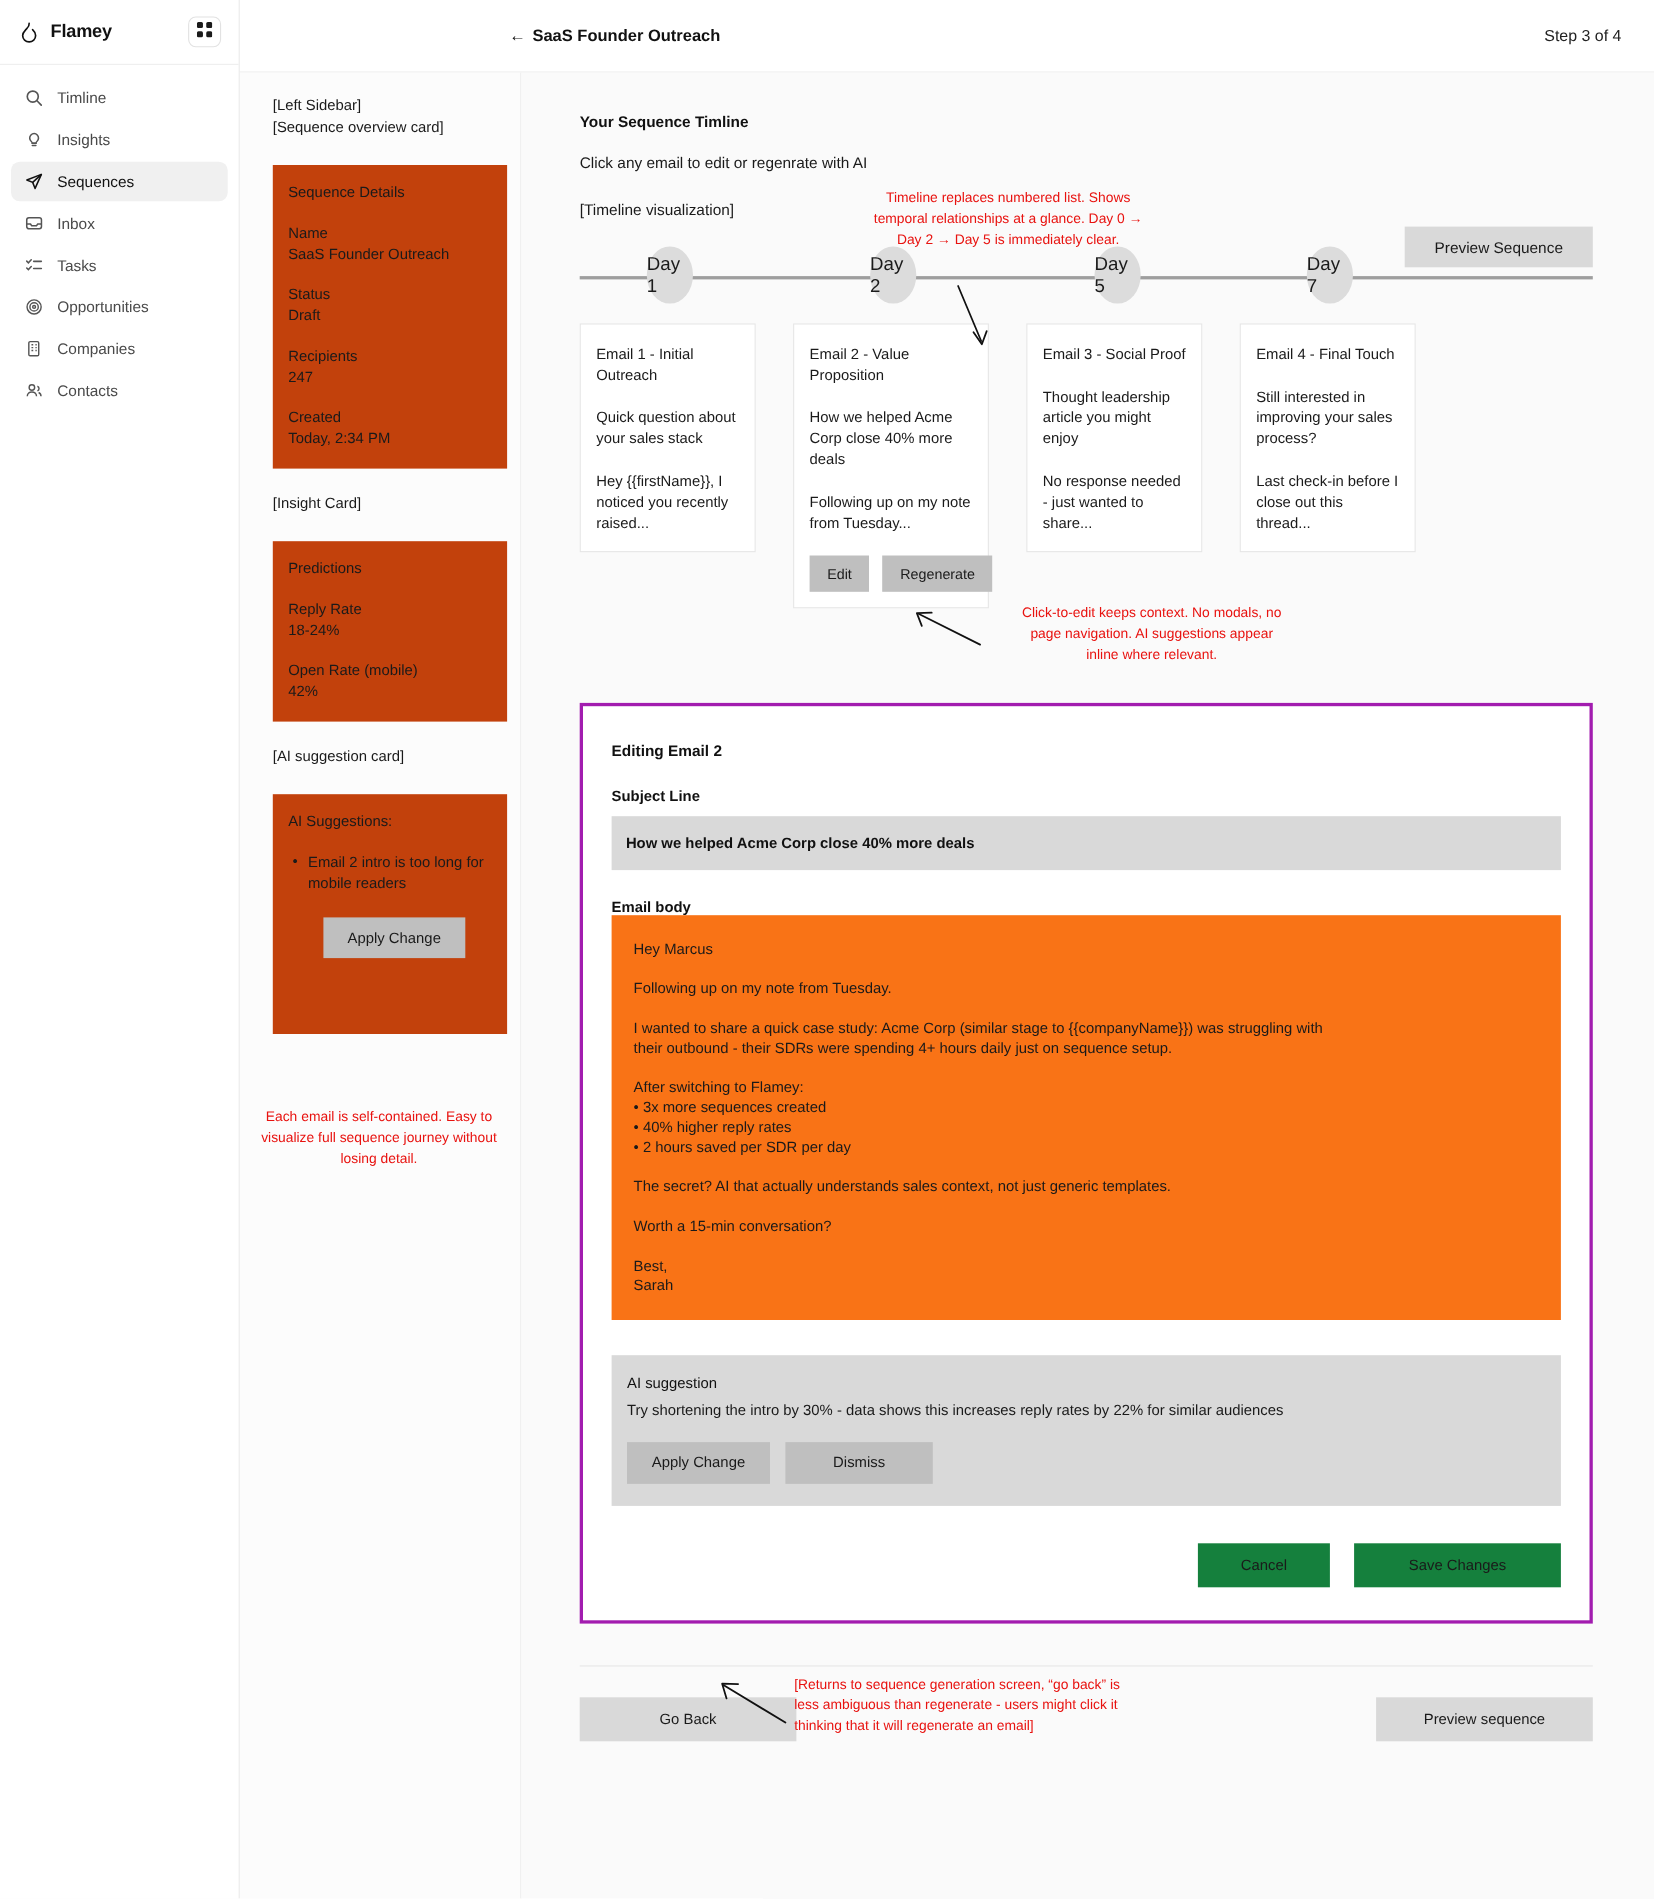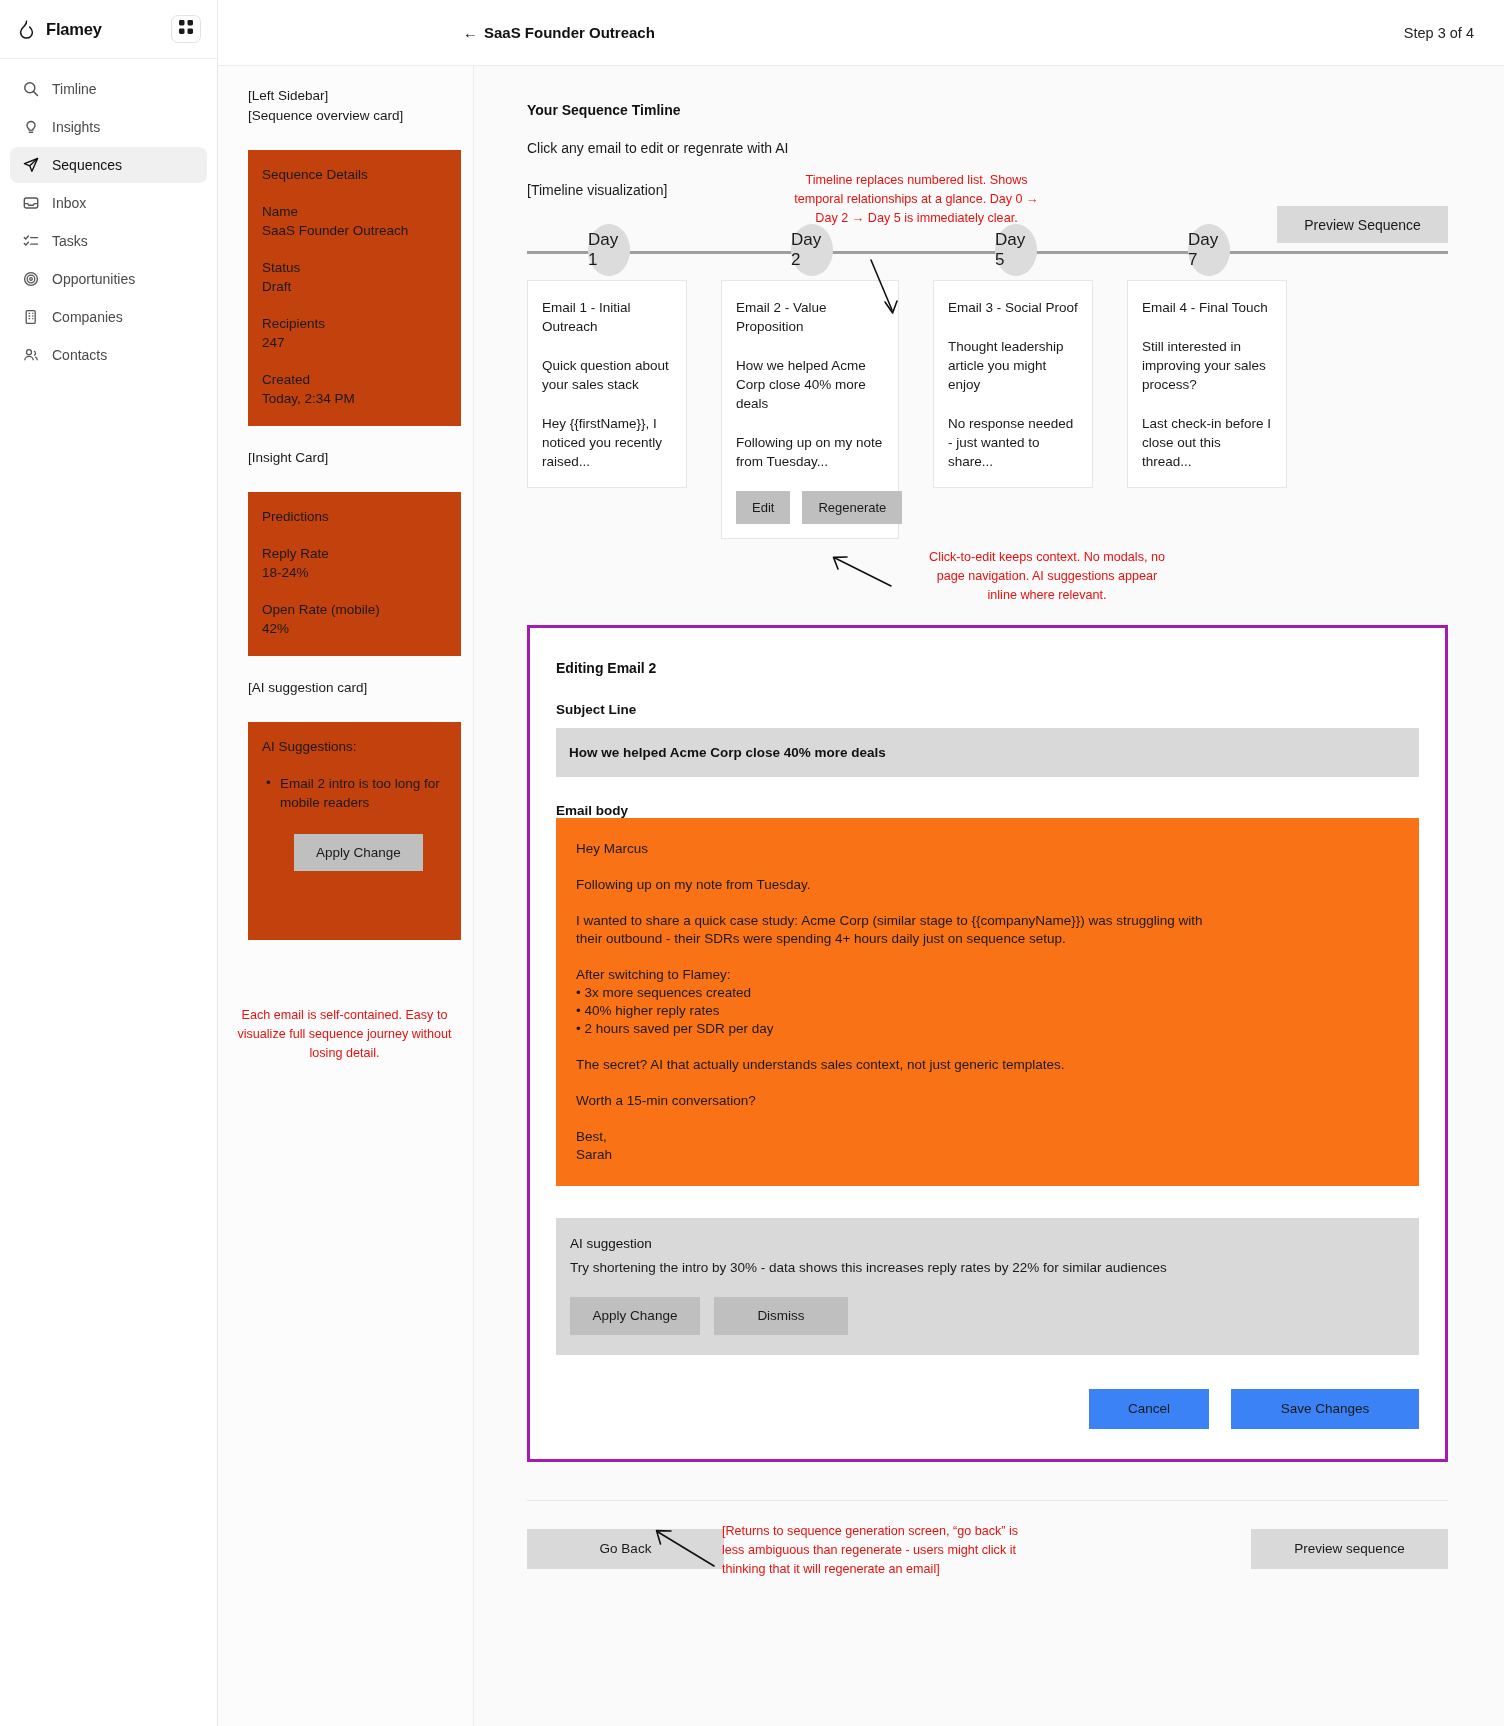--- a/index.html
+++ b/index.html
@@ -129,21 +129,21 @@
     height: 3px; background: #9e9e9e;
   }
   .daynode {
     position: absolute; top: 0;
     width: 42px; height: 52px; border-radius: 50%;
     background: #dcdcdc;
     display: flex; align-items: center; justify-content: center;
     font-size: 17px; color: #1a1a1a;
   }
 
-  .cards { display: flex; gap: 34px; align-items: flex-start; }
+  .cards { display: flex; gap: 34px; margin-top: 14px; align-items: flex-start; }
   .ecard {
     width: 160px; background: #fff;
     border: 1px solid #e6e6e6;
     padding: 17px 14px 16px 14px;
     min-height: 175px;
   }
   .ecard.sel { width: 178px; padding-bottom: 14px; min-height: 210px; }
   .ecard .etitle { font-size: 13.5px; color: #1a1a1a; line-height: 19px; }
   .ecard .eline { font-size: 13.5px; color: #1a1a1a; line-height: 19px; margin-top: 20px; }
   .ecard-btns { display: flex; gap: 12px; margin-top: 20px; }
@@ -166,21 +166,21 @@
     padding: 22px 20px; font-size: 13.5px; line-height: 18px; color: #1a1a1a;
     white-space: pre-wrap;
   }
   .ai-box { background: #d9d9d9; margin-top: 32px; padding: 18px 14px 20px 14px; }
   .ai-title { font-size: 13.5px; font-weight: 400; color: #111; }
   .ai-text { font-size: 13.5px; color: #1a1a1a; margin-top: 8px; line-height: 18px; }
   .ai-btns { display: flex; gap: 14px; margin-top: 20px; }
   .ai-btns .gbtn { background: #bfbfbf; width: 130px; height: 38px; padding: 0; line-height: 38px; }
   .ai-btns .gbtn.dismiss { width: 134px; }
   .edit-footer { display: flex; justify-content: flex-end; gap: 22px; margin-top: 34px; }
-  .edit-footer .gbtn { background: #3b82f6; width: 120px; height: 40px; padding: 0; line-height: 40px; }
+  .edit-footer .gbtn { background: #15803d; width: 120px; height: 40px; padding: 0; line-height: 40px; }
   .edit-footer .gbtn.save { width: 188px; }
 
   .hr { border-top: 1px solid #e6e6e6; margin-top: 38px; }
   .page-footer { display: flex; justify-content: space-between; margin-top: 28px; padding-bottom: 40px; }
   .page-footer .gbtn { background: #d9d9d9; width: 197px; height: 40px; padding: 0; line-height: 40px; }
 </style>
 </head>
 <body>
 
 <div class="app">

